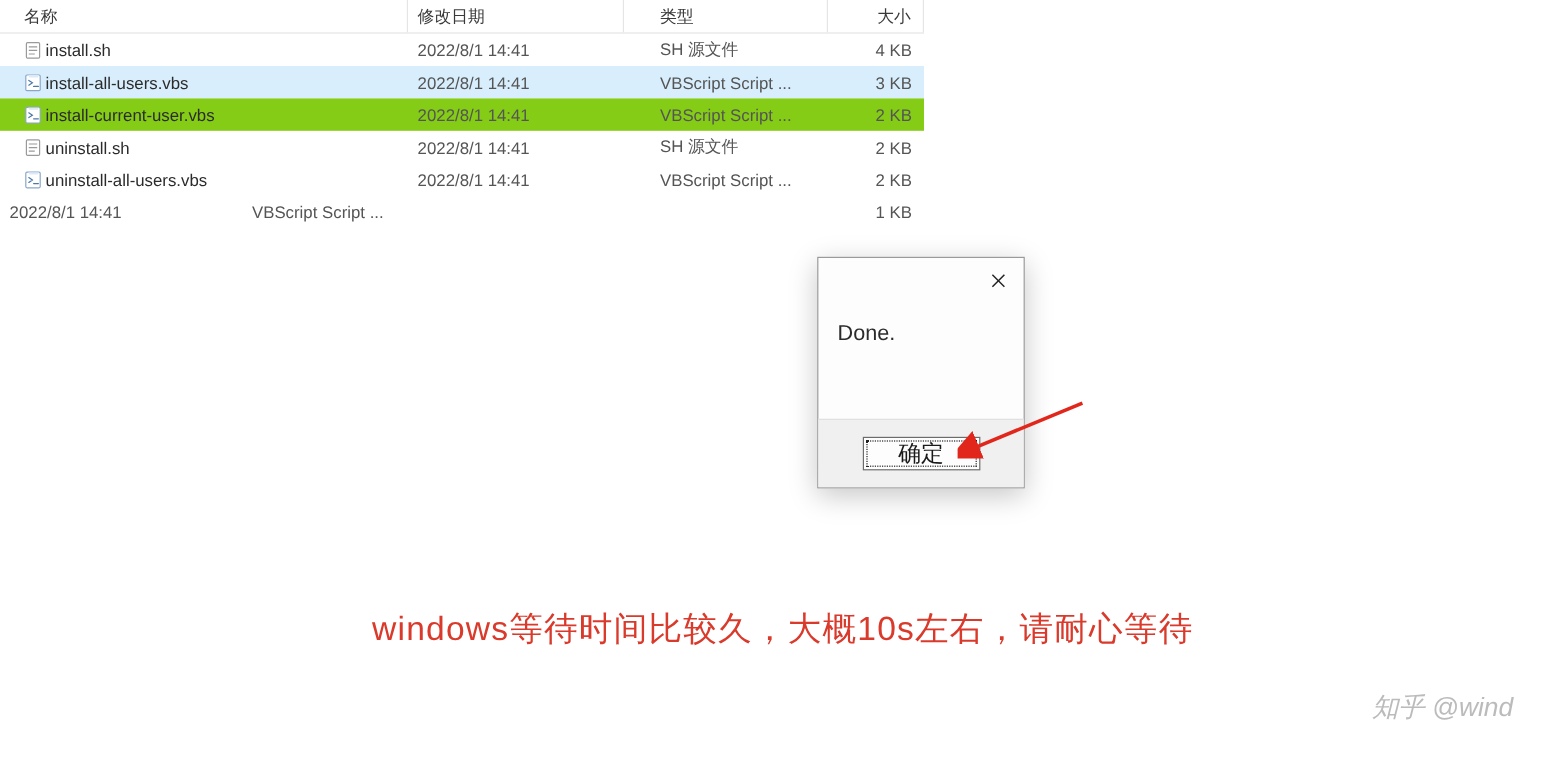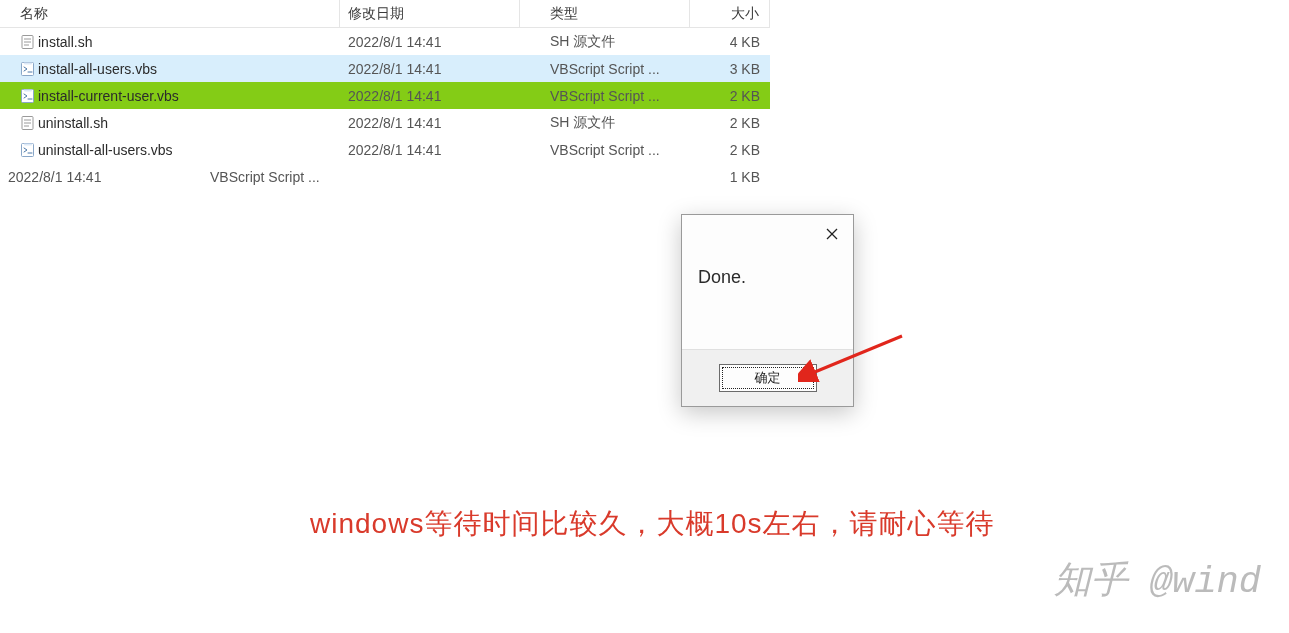--- a/index.html
+++ b/index.html
@@ -59,24 +59,24 @@
     position: absolute;
     left: 310px; top: 505px;
     font-size: 28px;
     color: #d93a2b;
     letter-spacing: 1px;
     white-space: nowrap;
   }
   .watermark {
     position: absolute;
     right: 28px; bottom: 28px;
-    font-size: 37px;
+    font-size: 22px;
     font-style: italic;
     color: rgba(120,120,120,0.5);
-    font-family: Liberation Mono, monospace;
+    font-family: Liberation Sans, sans-serif;
     font-weight: 500;
     pointer-events: none;
   }
 
   
   .dialog {
     position: absolute;
     left: 681px; top: 214px;
     width: 173px; height: 193px;
     border: 1px solid #9a9a9a;
@@ -105,21 +105,21 @@
     background: #f0f0f0;
     border-top: 1px solid #e0e0e0;
     display: flex; align-items: center; justify-content: center;
   }
   .ok-btn {
     width: 98px; height: 28px;
     border: 1px solid #6b6b6b;
     outline: 1px dotted #222;
     outline-offset: -4px;
     background: #fdfdfd;
-    font-size: 13px;
+    font-size: 19px;
     display: flex; align-items: center; justify-content: center;
     cursor: default;
   }
 
   .arrow {
     position: absolute;
     left: 798px; top: 332px;
     width: 108px; height: 50px;
     pointer-events: none;
   }

